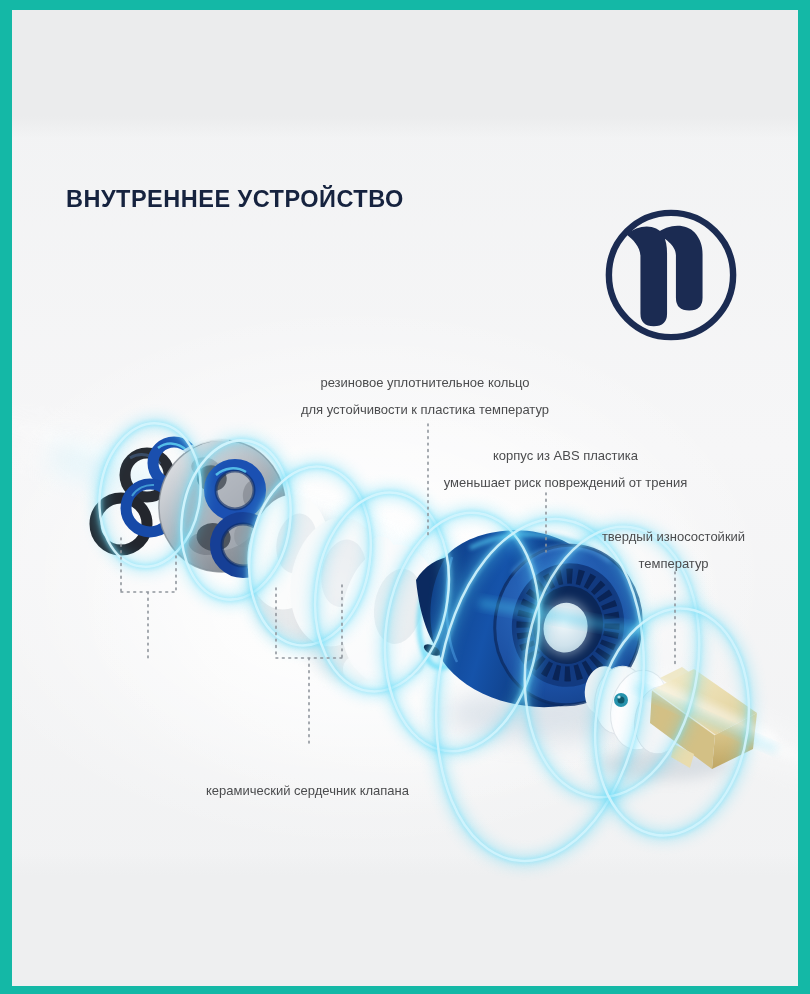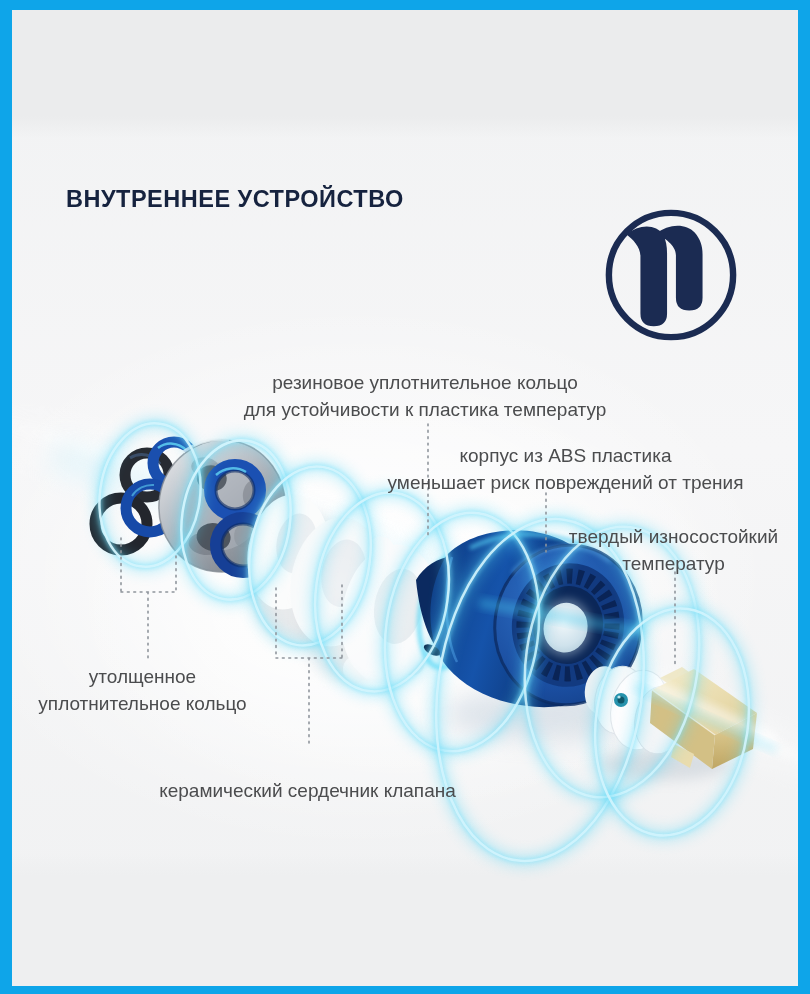--- a/index.html
+++ b/index.html
@@ -1,29 +1,29 @@
 <!DOCTYPE html>
 <html><head>
 <meta charset="utf-8">
 <style>
   html,body{margin:0;padding:0;background:#ffffff;}
-  .page{position:relative;width:810px;height:994px;background:#0ea5e9;overflow:hidden;
+  .page{position:relative;width:810px;height:994px;background:#14b8a6;overflow:hidden;
         font-family:"Liberation Sans", sans-serif;}
   .photo{position:absolute;left:12px;top:10px;width:786px;height:976px;
     background:
       linear-gradient(180deg,#ebeced 0px,#ebeced 106px,rgba(235,236,237,0) 128px),
       linear-gradient(0deg,#eeeff0 0px,#eeeff0 110px,rgba(238,239,240,0) 132px),
       radial-gradient(ellipse 580px 380px at 44% 58%,#ffffff 0%,rgba(255,255,255,0) 72%),
       linear-gradient(180deg,#f1f2f3 0%,#f6f6f7 45%,#f0f1f2 100%);}
   .scene{position:absolute;left:12px;top:10px;width:786px;height:976px;}
   .title{position:absolute;left:66px;top:186px;margin:0;
          font-size:23.5px;font-weight:700;letter-spacing:.5px;color:#16233f;}
   .logo{position:absolute;left:601px;top:202px;width:140px;height:146px;}
   .callout{position:absolute;text-align:center;color:#4b4c4e;
-           font-size:19px;line-height:26.5px;font-weight:400;}
+           font-size:13px;line-height:26.5px;font-weight:400;}
   .c1{left:215px;top:370px;width:420px;}
   .c2{left:368px;top:443px;width:395px;}
   .c3{left:550px;top:524px;width:247px;text-align:center;}
   .c4{left:24px;top:664px;width:237px;}
   .c5{left:144px;top:750px;width:327px;margin-top:28px;}
 </style>
 </head>
 <body>
 
 <div class="page">
@@ -255,20 +255,16 @@
     <div>для устойчивости к пластика температур</div>
   </div>
   <div class="callout c2">
     <div>корпус из ABS пластика</div>
     <div>уменьшает риск повреждений от трения</div>
   </div>
   <div class="callout c3">
     <div>твердый износостойкий</div>
     <div>температур</div>
   </div>
-  <div class="callout c4">
-    <div>утолщенное</div>
-    <div>уплотнительное кольцо</div>
-  </div>
   <div class="callout c5">
     <div>керамический сердечник клапана</div>
   </div>
 </div>
 
 </body></html>

